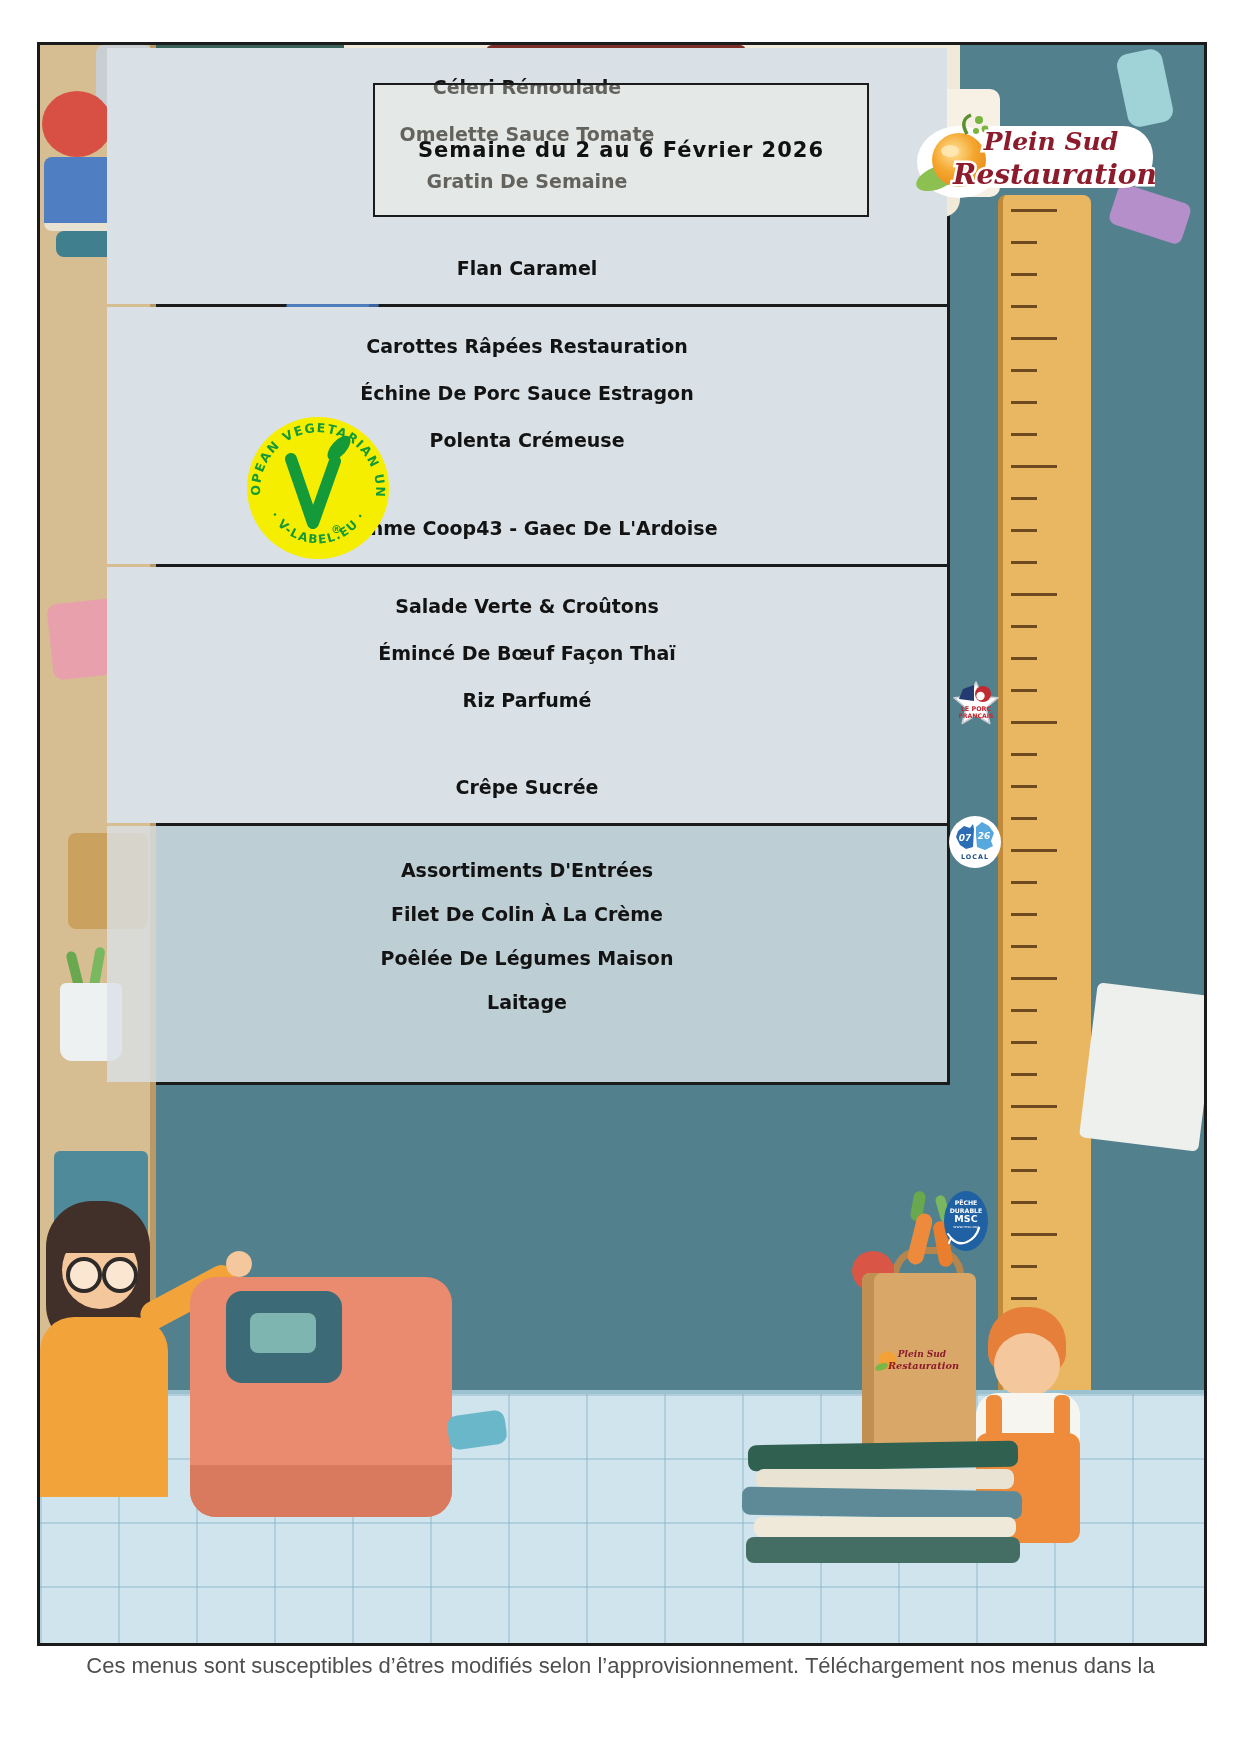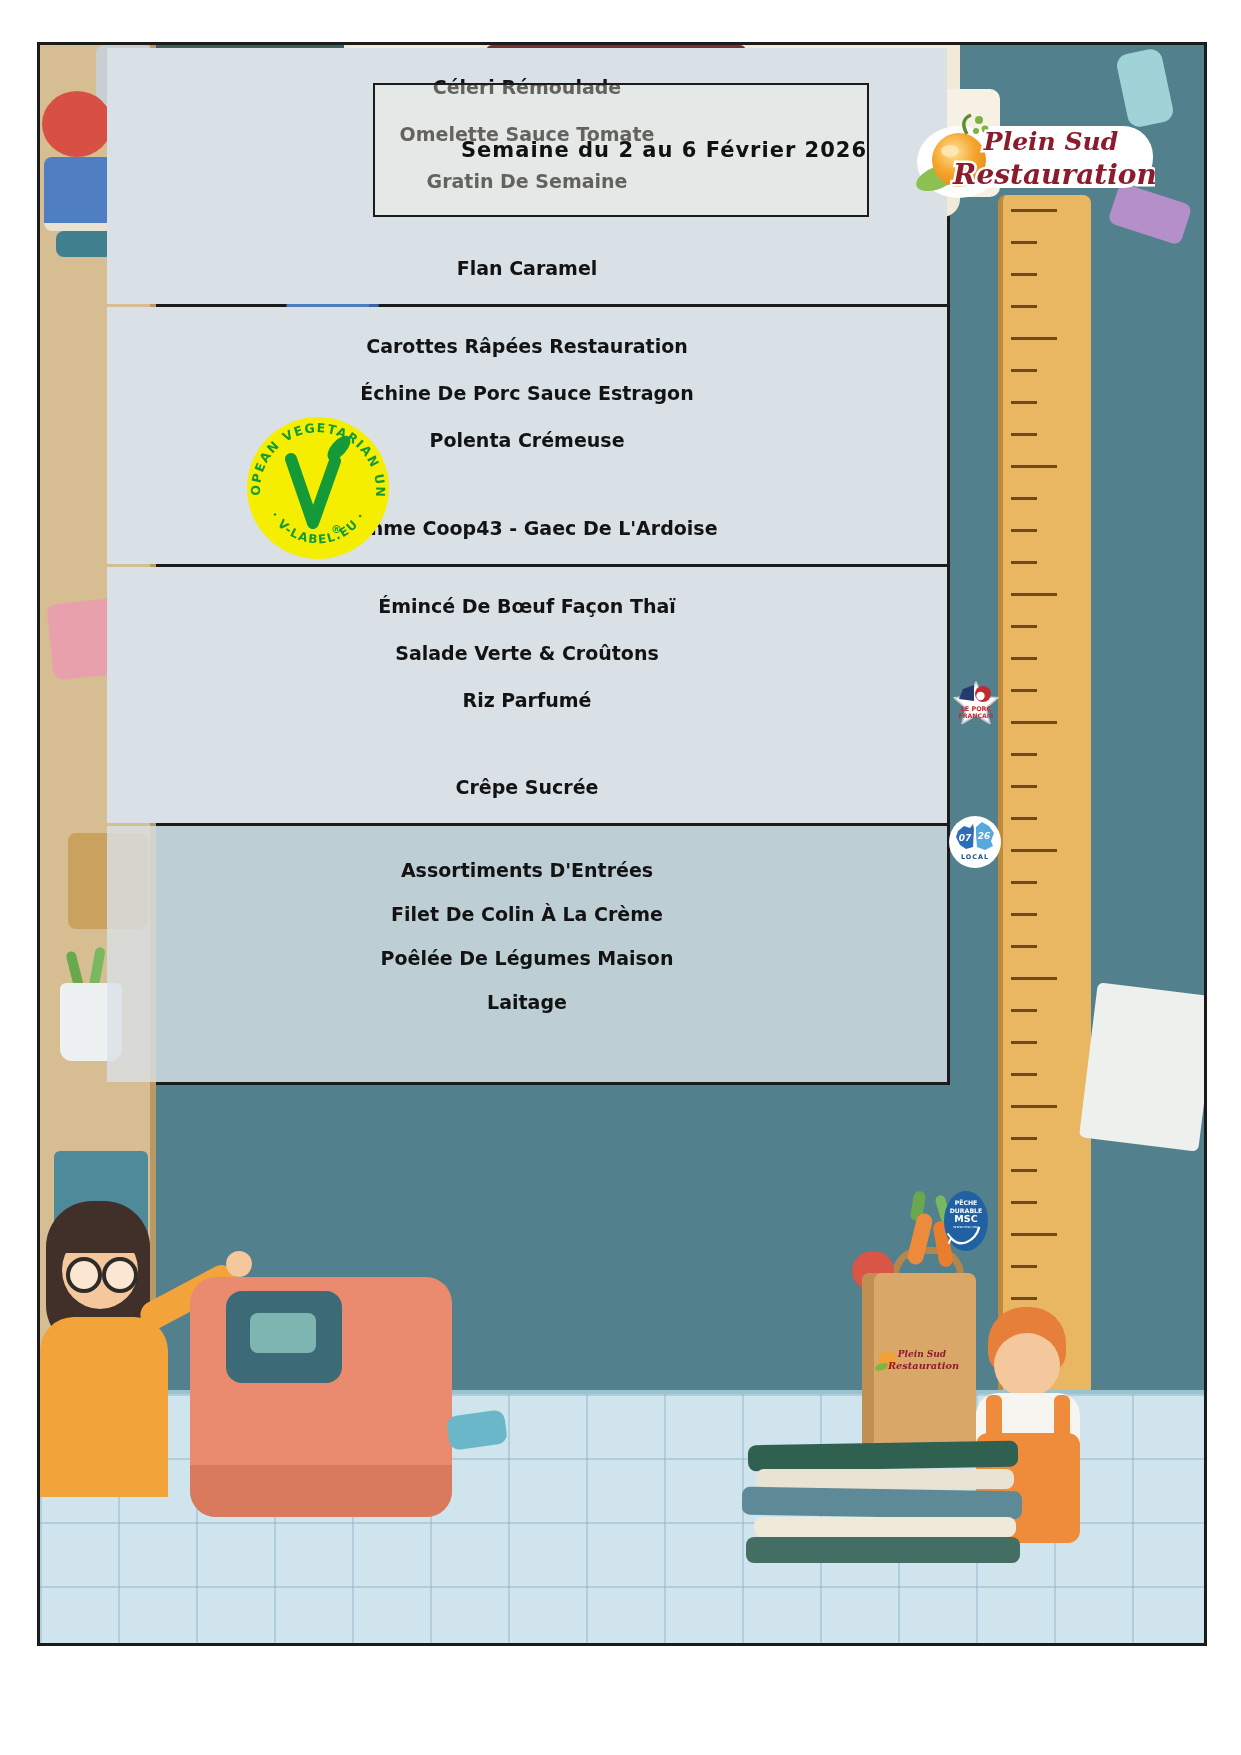--- a/index.html
+++ b/index.html
@@ -91,21 +91,21 @@
   .boy-strap{left:946px;top:1350px;width:16px;height:50px;background:#ee8c3c;border-radius:6px;}
   .boy-strap2{left:1014px;top:1350px;width:16px;height:50px;background:#ee8c3c;border-radius:6px;}
   .bookstack1{left:708px;top:1398px;width:270px;height:26px;background:#2f6050;border-radius:8px;transform:rotate(-1deg);}
   .bookstack2{left:716px;top:1424px;width:258px;height:20px;background:#e8e3d2;border-radius:8px;}
   .bookstack3{left:702px;top:1444px;width:280px;height:28px;background:#5d8a96;border-radius:8px;transform:rotate(1deg);}
   .bookstack4{left:714px;top:1472px;width:262px;height:20px;background:#efe9da;border-radius:8px;}
   .bookstack5{left:706px;top:1492px;width:274px;height:26px;background:#446e63;border-radius:8px;}
 
   
   .title-box{left:333px;top:38px;width:492px;height:130px;border:2px solid #1b1b1b;
-             background:rgba(250,245,233,0.35);display:flex;align-items:center;justify-content:flex-end;z-index:6;}
+             background:rgba(250,245,233,0.35);display:flex;align-items:center;justify-content:center;z-index:6;}
   .title-text{font-weight:700;font-size:21px;letter-spacing:1px;color:#111;
               font-family:"DejaVu Sans",sans-serif;white-space:nowrap;}
 
   
   .brand-logo{left:875px;top:64px;width:240px;height:92px;z-index:6;}
   .bag-logo{left:834px;top:1296px;width:90px;height:36px;z-index:4;}
 
   
   #menu-table{left:133px;top:312px;width:910px;height:1040px;border:3px solid #1b1b1b;
               display:flex;flex-direction:column;z-index:5;box-sizing:border-box;}
@@ -261,22 +261,22 @@
           <div class="dish">Polenta Crémeuse</div>
           <div class="dish dessert">Pomme Coop43 - Gaec De L'Ardoise</div>
         </div>
       </div>
 
       <div class="mrow">
         <div class="day-cell">
           <span class="day-text">JEUDI</span>
         </div>
         <div class="menu-cell">
+          <div class="dish">Salade Verte &amp; Croûtons</div>
           <div class="dish">Émincé De Bœuf Façon Thaï</div>
-          <div class="dish">Salade Verte &amp; Croûtons</div>
           <div class="dish">Riz Parfumé</div>
           <div class="dish dessert">Crêpe Sucrée</div>
         </div>
       </div>
 
       <div class="mrow">
         <div class="day-cell">
           <span class="day-text">VENDREDI</span>
         </div>
         <div class="menu-cell">
@@ -330,15 +330,16 @@
       <text x="23" y="22.5" text-anchor="middle" font-family="DejaVu Sans,sans-serif" font-size="6.2" font-weight="bold" fill="#ffffff">DURABLE</text>
       <text x="23" y="32" text-anchor="middle" font-family="DejaVu Sans,sans-serif" font-size="9.5" font-weight="bold" fill="#ffffff">MSC</text>
       <text x="23" y="38" text-anchor="middle" font-family="DejaVu Sans,sans-serif" font-size="3.8" fill="#ffffff">www.msc.org</text>
       <path d="M8,48 q7,8 16,4 q9,-4 12,-14" stroke="#ffffff" stroke-width="2.4" fill="none" stroke-linecap="round"></path>
       <path d="M8,48 l-3,-4 M8,48 l-2,5" stroke="#ffffff" stroke-width="2" stroke-linecap="round"></path>
     </svg>
 
   </div>
 
   <div id="footer">
+    <div>Ces menus sont susceptibles d’êtres modifiés selon l’approvisionnement. Téléchargement nos menus dans la</div>
   </div>
 
 </div>
 
 </body></html>

